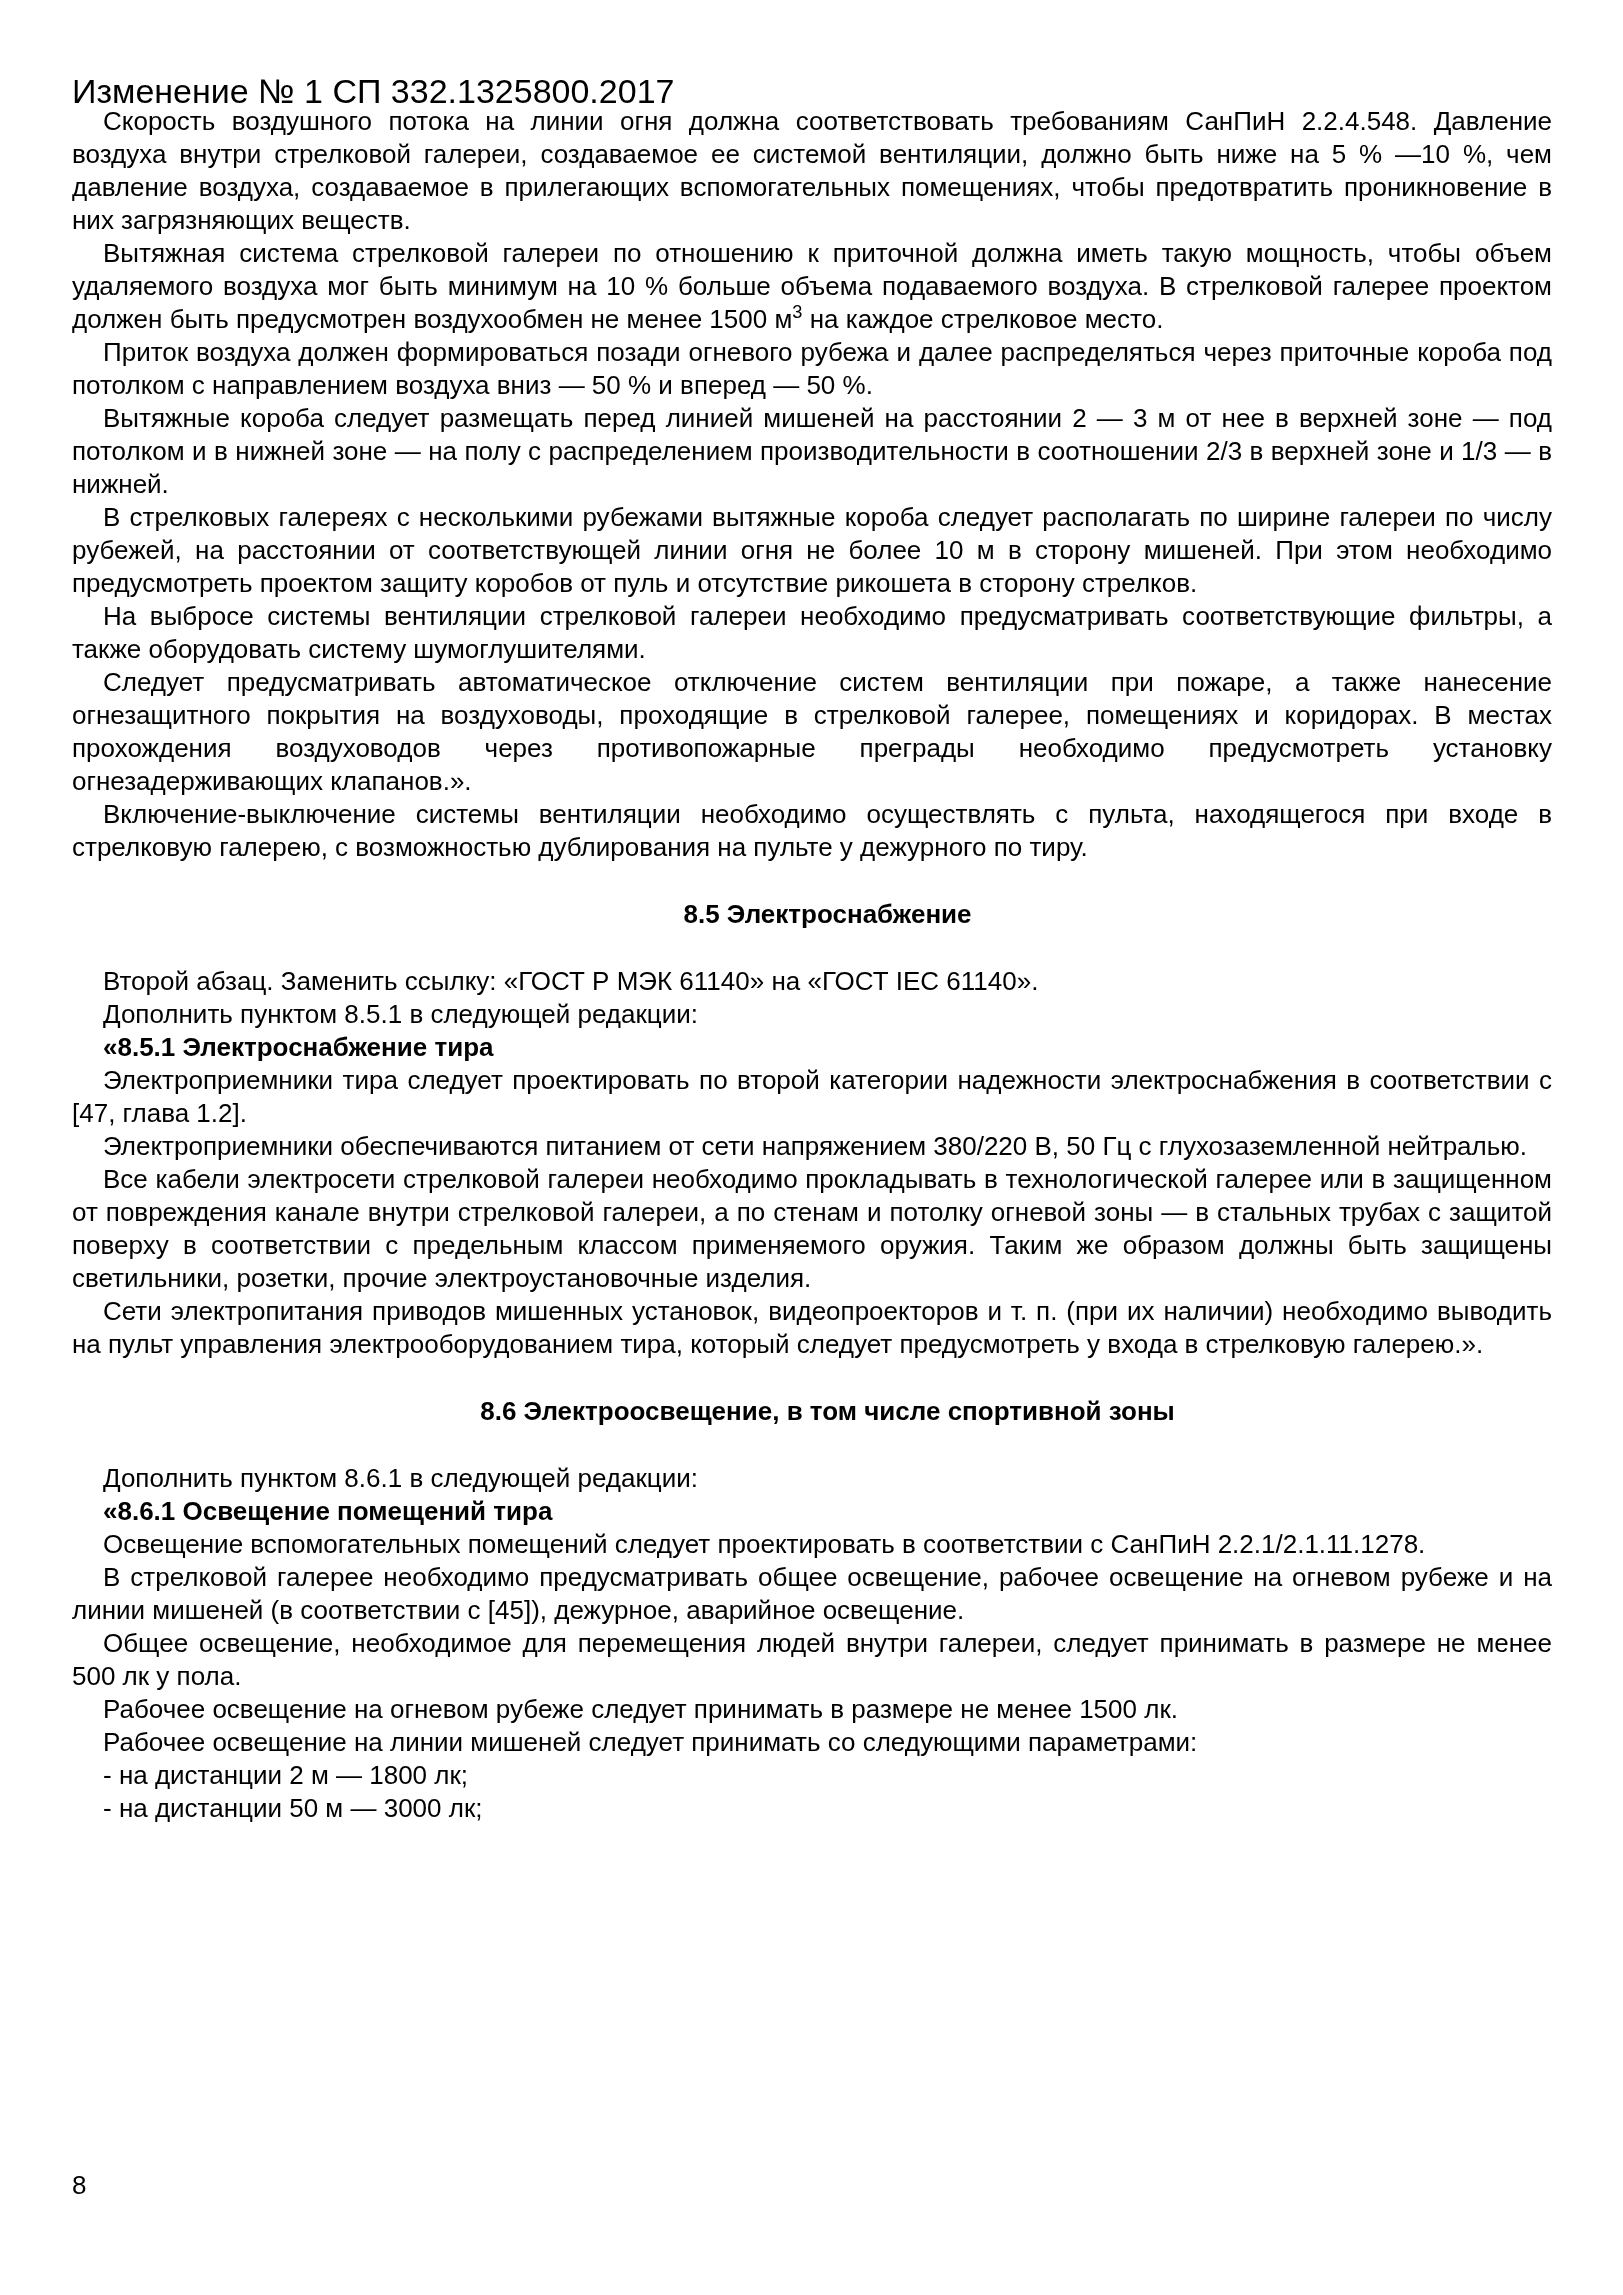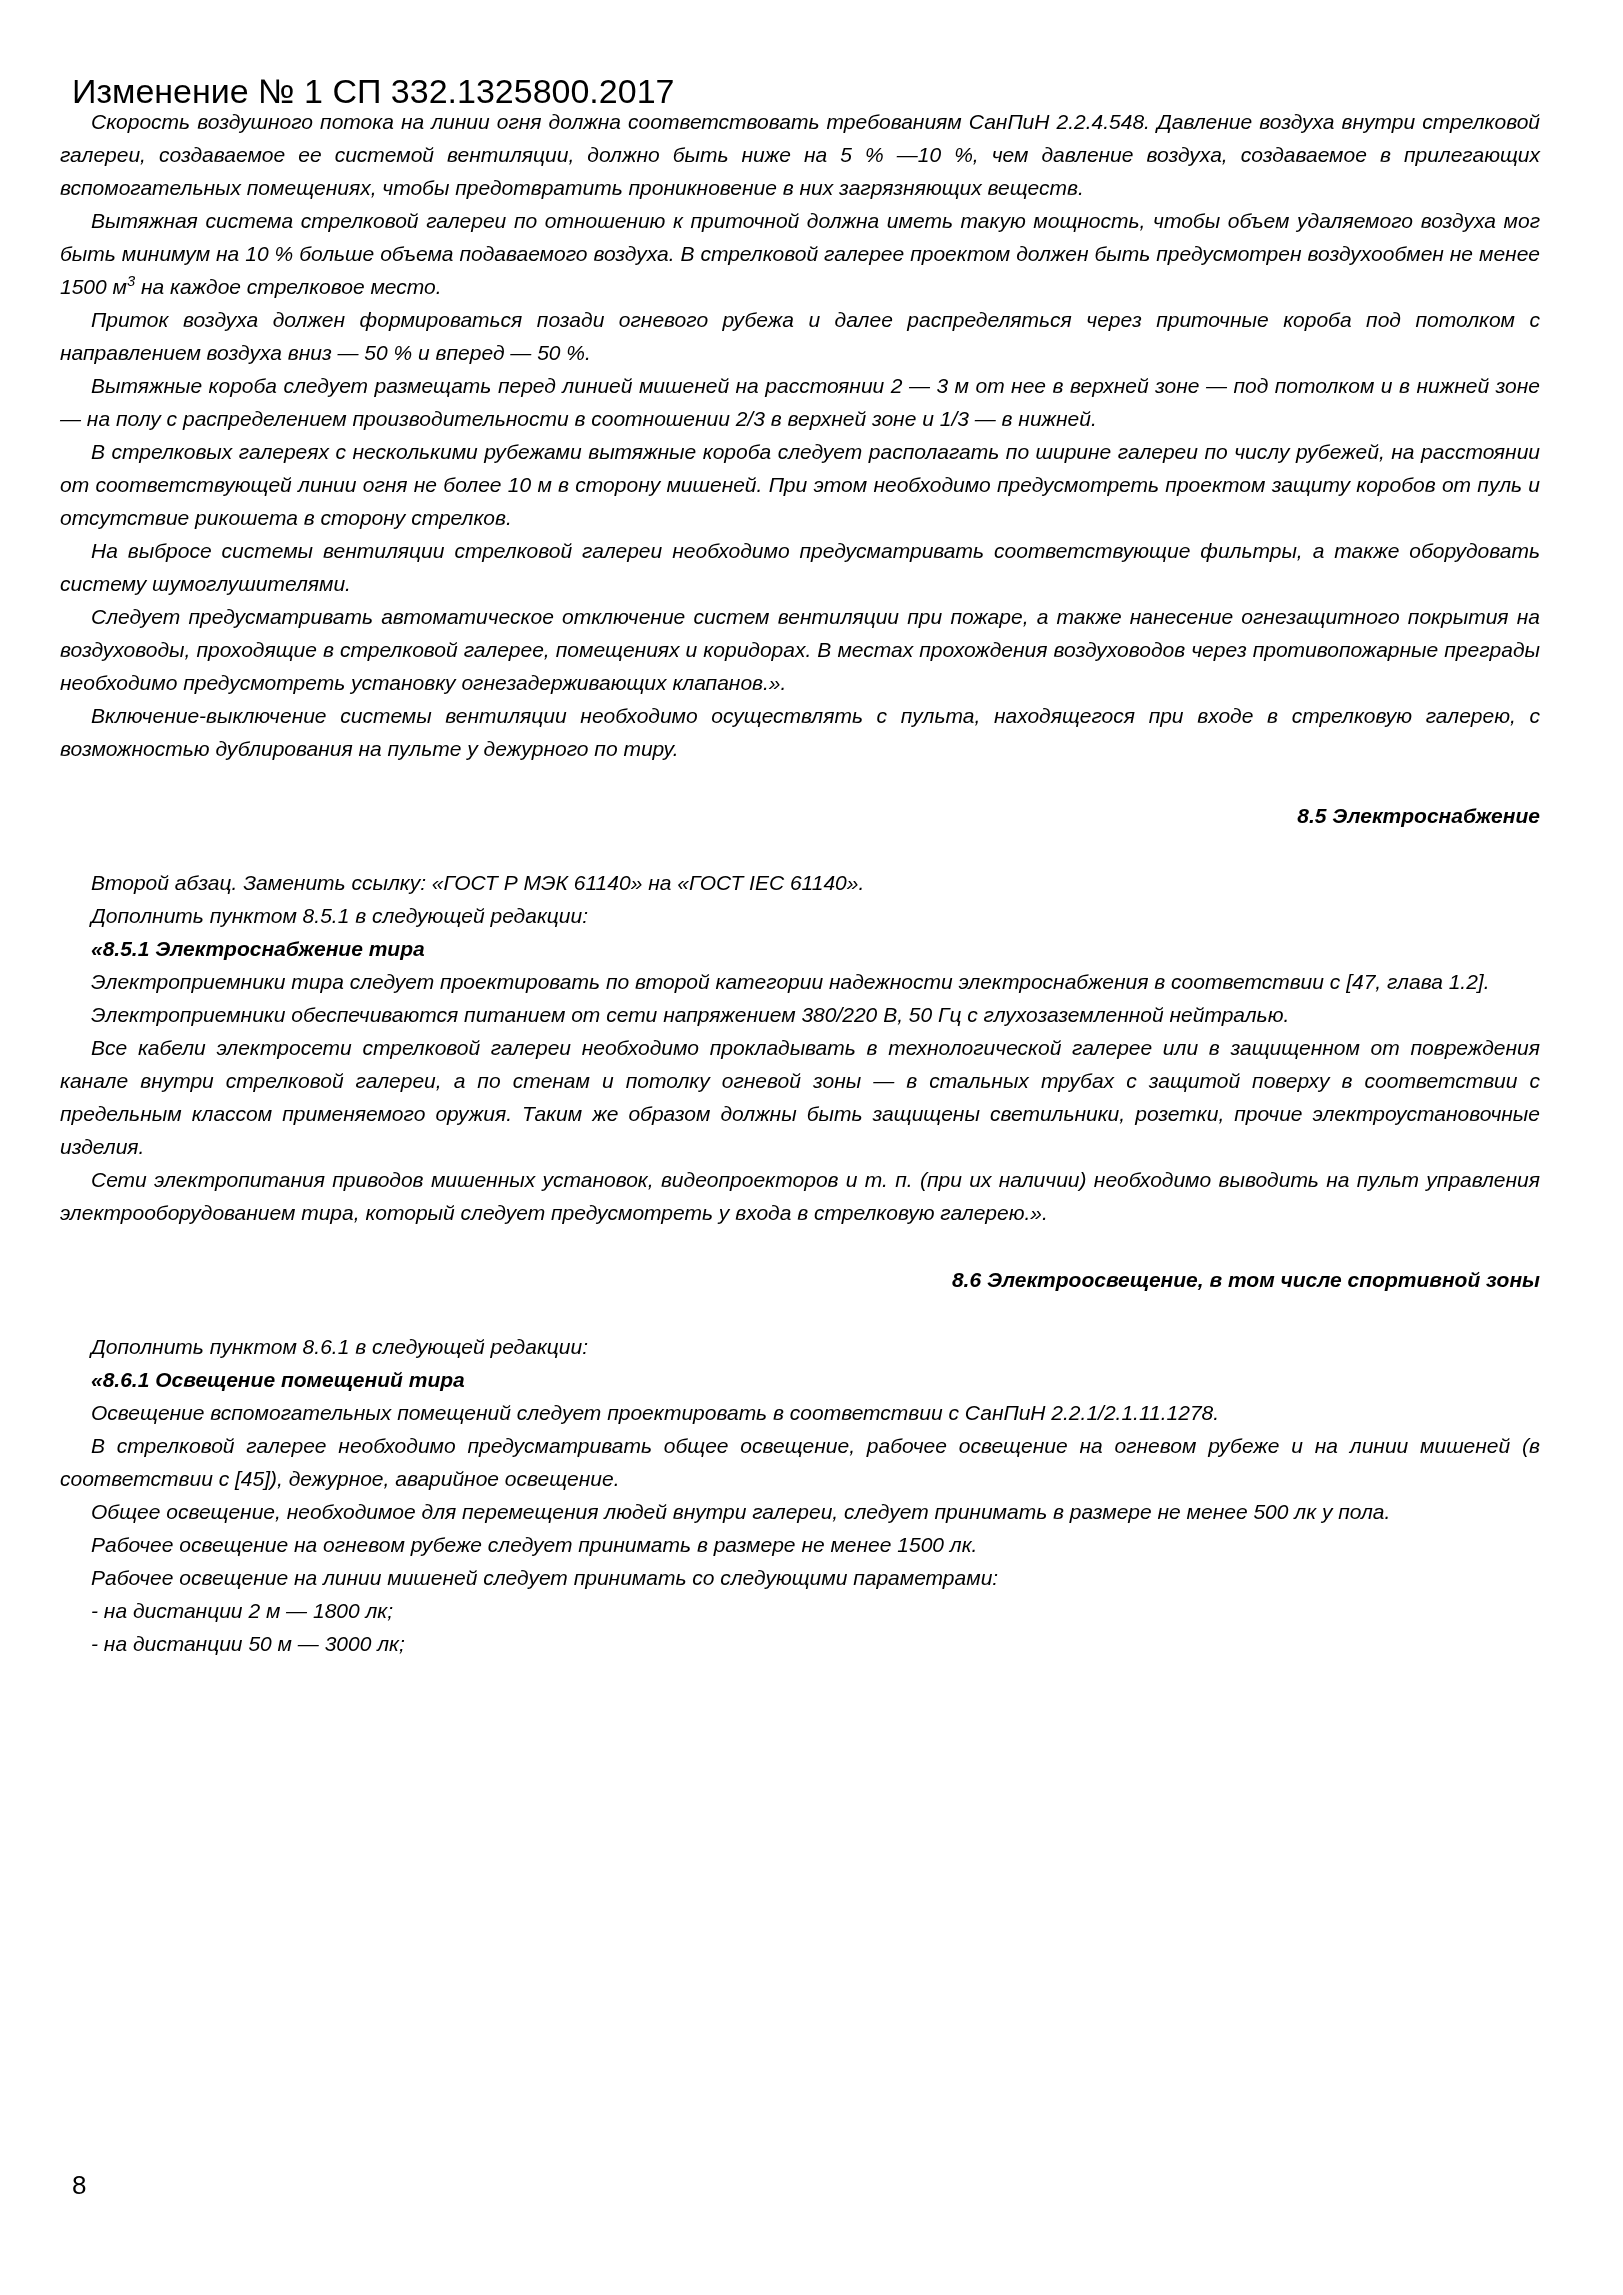--- a/index.html
+++ b/index.html
@@ -23,38 +23,37 @@
   .doc-header {
     position: absolute;
     left: 72px;
     top: 72px;
     font-size: 34px;
     font-weight: normal;
     white-space: nowrap;
   }
   .doc-body {
     position: absolute;
-    left: 60px;
+    left: 72px;
     top: 105px;
     width: 1480px;
-    font-size: 21px;
+    font-size: 26px;
     line-height: 33px;
     text-align: justify;
-    font-style: italic;
   }
   .doc-body p {
     margin: 0;
     padding: 0;
     text-indent: 31px;
     text-align: justify;
     hyphens: none;
   }
   .doc-body p.heading {
     font-weight: bold;
-    text-align: right;
+    text-align: center;
     margin-top: 34px;
     margin-bottom: 34px;
   }
   .doc-body p.bold {
     font-weight: bold;
     text-align: left;
   }
   .doc-body p.list {
     text-align: left;
   }

